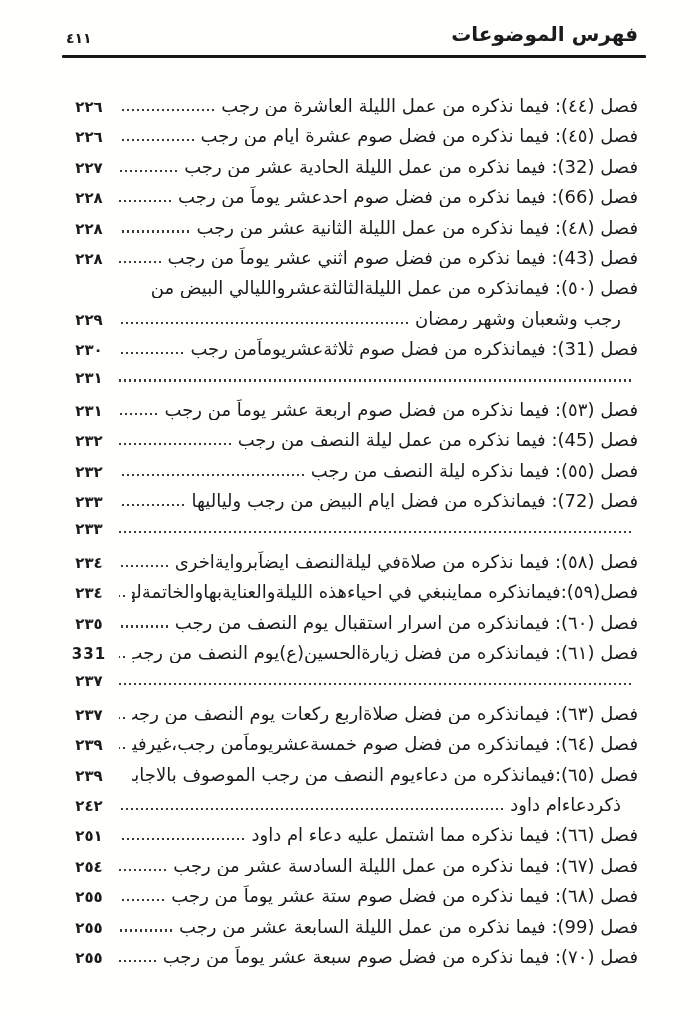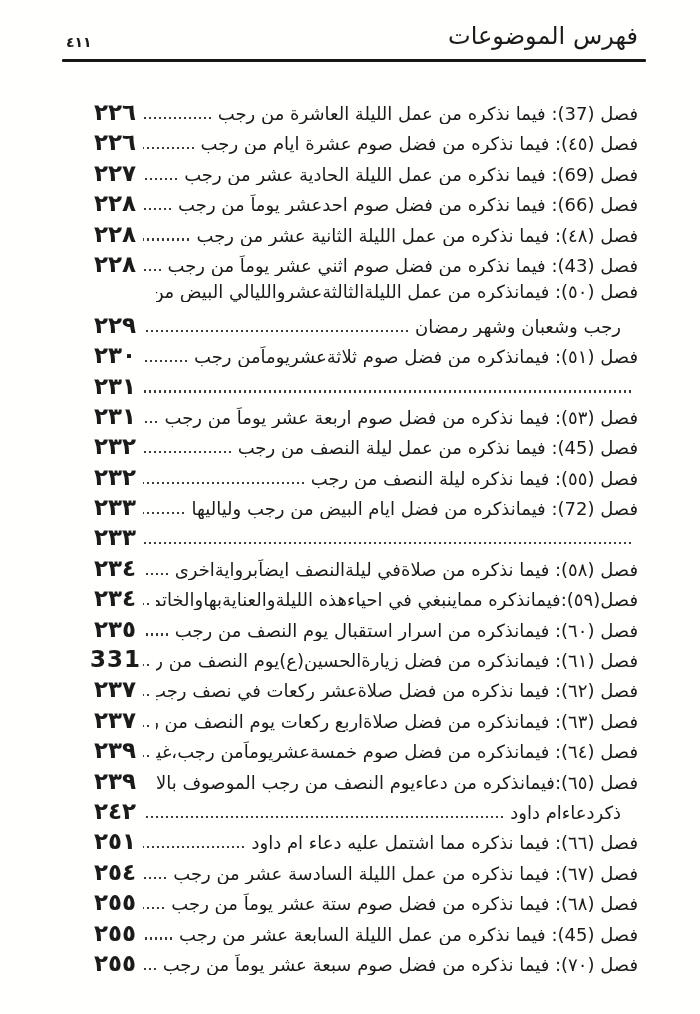--- a/index.html
+++ b/index.html
@@ -18,22 +18,22 @@
     background:#fffffe;
   }
   
   .header{
     display:flex;
     justify-content:space-between;
     align-items:flex-end;
     direction:rtl;
   }
   .title{
-    font-weight:normal;
-    font-size:24px;
+    font-weight:bold;
+    font-size:20px;
     letter-spacing:0px;
   }
   .folio{
     font-weight:bold;
     font-size:14px;
     direction:ltr;
   }
   .rule{
     height:3px;
     background:#171717;
@@ -62,53 +62,52 @@
     margin:0 7px;
     align-self:baseline;
     transform:translateY(-1px);
     background:repeating-linear-gradient(to left,#3c3c3c 0 1.9px,transparent 1.9px 5px);
   }
   .leader.hidden{visibility:hidden;}
   .pagenum{
     flex:0 0 46px;
     width:46px;
     font-weight:bold;
-    font-size:23px;
-    text-align:right;
+    font-size:15px;
+    text-align:center;
     direction:ltr;
     letter-spacing:1px;
     white-space:nowrap;
-    margin-left:24px;
   }
 </style>
 </head>
 <body>
 
 <div class="page">
 
   <div class="header">
     <span class="title">فهرس الموضوعات</span>
     <span class="folio">٤١١</span>
   </div>
 
   <div class="rule"></div>
 
   <div class="toc">
       <div class="row">
-        <span class="text">فصل (37): فيما نذكره من عمل الليلة العاشرة من رجب</span>
+        <span class="text">فصل (٤٤): فيما نذكره من عمل الليلة العاشرة من رجب</span>
         <span class="leader"></span>
         <span class="pagenum">٢٢٦</span>
       </div>
       <div class="row">
         <span class="text">فصل (٤٥): فيما نذكره من فضل صوم عشرة ايام من رجب</span>
         <span class="leader"></span>
         <span class="pagenum">٢٢٦</span>
       </div>
       <div class="row">
-        <span class="text">فصل (69): فيما نذكره من عمل الليلة الحادية عشر من رجب</span>
+        <span class="text">فصل (32): فيما نذكره من عمل الليلة الحادية عشر من رجب</span>
         <span class="leader"></span>
         <span class="pagenum">٢٢٧</span>
       </div>
       <div class="row">
         <span class="text">فصل (66): فيما نذكره من فضل صوم احدعشر يوماً من رجب</span>
         <span class="leader"></span>
         <span class="pagenum">٢٢٨</span>
       </div>
       <div class="row">
         <span class="text">فصل (٤٨): فيما نذكره من عمل الليلة الثانية عشر من رجب</span>
@@ -124,21 +123,21 @@
         <span class="text">فصل (٥٠): فيمانذكره من عمل الليلةالثالثةعشروالليالي البيض من</span>
         <span class="leader hidden"></span>
         <span class="pagenum"></span>
       </div>
       <div class="row indent">
         <span class="text">رجب وشعبان وشهر رمضان</span>
         <span class="leader"></span>
         <span class="pagenum">٢٢٩</span>
       </div>
       <div class="row">
-        <span class="text">فصل (٥١): فيمانذكره من فضل صوم ثلاثةعشريوماًمن رجب</span>
+        <span class="text">فصل (31): فيمانذكره من فضل صوم ثلاثةعشريوماًمن رجب</span>
         <span class="leader"></span>
         <span class="pagenum">٢٣٠</span>
       </div>
       <div class="row">
         <span class="leader"></span>
         <span class="pagenum">٢٣١</span>
       </div>
       <div class="row">
         <span class="text">فصل (٥٣): فيما نذكره من فضل صوم اربعة عشر يوماً من رجب</span>
         <span class="leader"></span>
@@ -177,21 +176,20 @@
         <span class="text">فصل (٦٠): فيمانذكره من اسرار استقبال يوم النصف من رجب</span>
         <span class="leader"></span>
         <span class="pagenum">٢٣٥</span>
       </div>
       <div class="row">
         <span class="text">فصل (٦١): فيمانذكره من فضل زيارةالحسين(ع)يوم النصف من رجب</span>
         <span class="leader"></span>
         <span class="pagenum">331</span>
       </div>
       <div class="row">
-        <span class="text">فصل (٦٢): فيما نذكره من فضل صلاةعشر ركعات في نصف رجب</span>
         <span class="leader"></span>
         <span class="pagenum">٢٣٧</span>
       </div>
       <div class="row">
         <span class="text">فصل (٦٣): فيمانذكره من فضل صلاةاربع ركعات يوم النصف من رجب ودعائها</span>
         <span class="leader"></span>
         <span class="pagenum">٢٣٧</span>
       </div>
       <div class="row">
         <span class="text">فصل (٦٤): فيمانذكره من فضل صوم خمسةعشريوماًمن رجب،غيرفيمااسلفناه</span>
@@ -217,21 +215,21 @@
         <span class="text">فصل (٦٧): فيما نذكره من عمل الليلة السادسة عشر من رجب</span>
         <span class="leader"></span>
         <span class="pagenum">٢٥٤</span>
       </div>
       <div class="row">
         <span class="text">فصل (٦٨): فيما نذكره من فضل صوم ستة عشر يوماً من رجب</span>
         <span class="leader"></span>
         <span class="pagenum">٢٥٥</span>
       </div>
       <div class="row">
-        <span class="text">فصل (45): فيما نذكره من عمل الليلة السابعة عشر من رجب</span>
+        <span class="text">فصل (99): فيما نذكره من عمل الليلة السابعة عشر من رجب</span>
         <span class="leader"></span>
         <span class="pagenum">٢٥٥</span>
       </div>
       <div class="row">
         <span class="text">فصل (٧٠): فيما نذكره من فضل صوم سبعة عشر يوماً من رجب</span>
         <span class="leader"></span>
         <span class="pagenum">٢٥٥</span>
       </div>
     </div>
 

